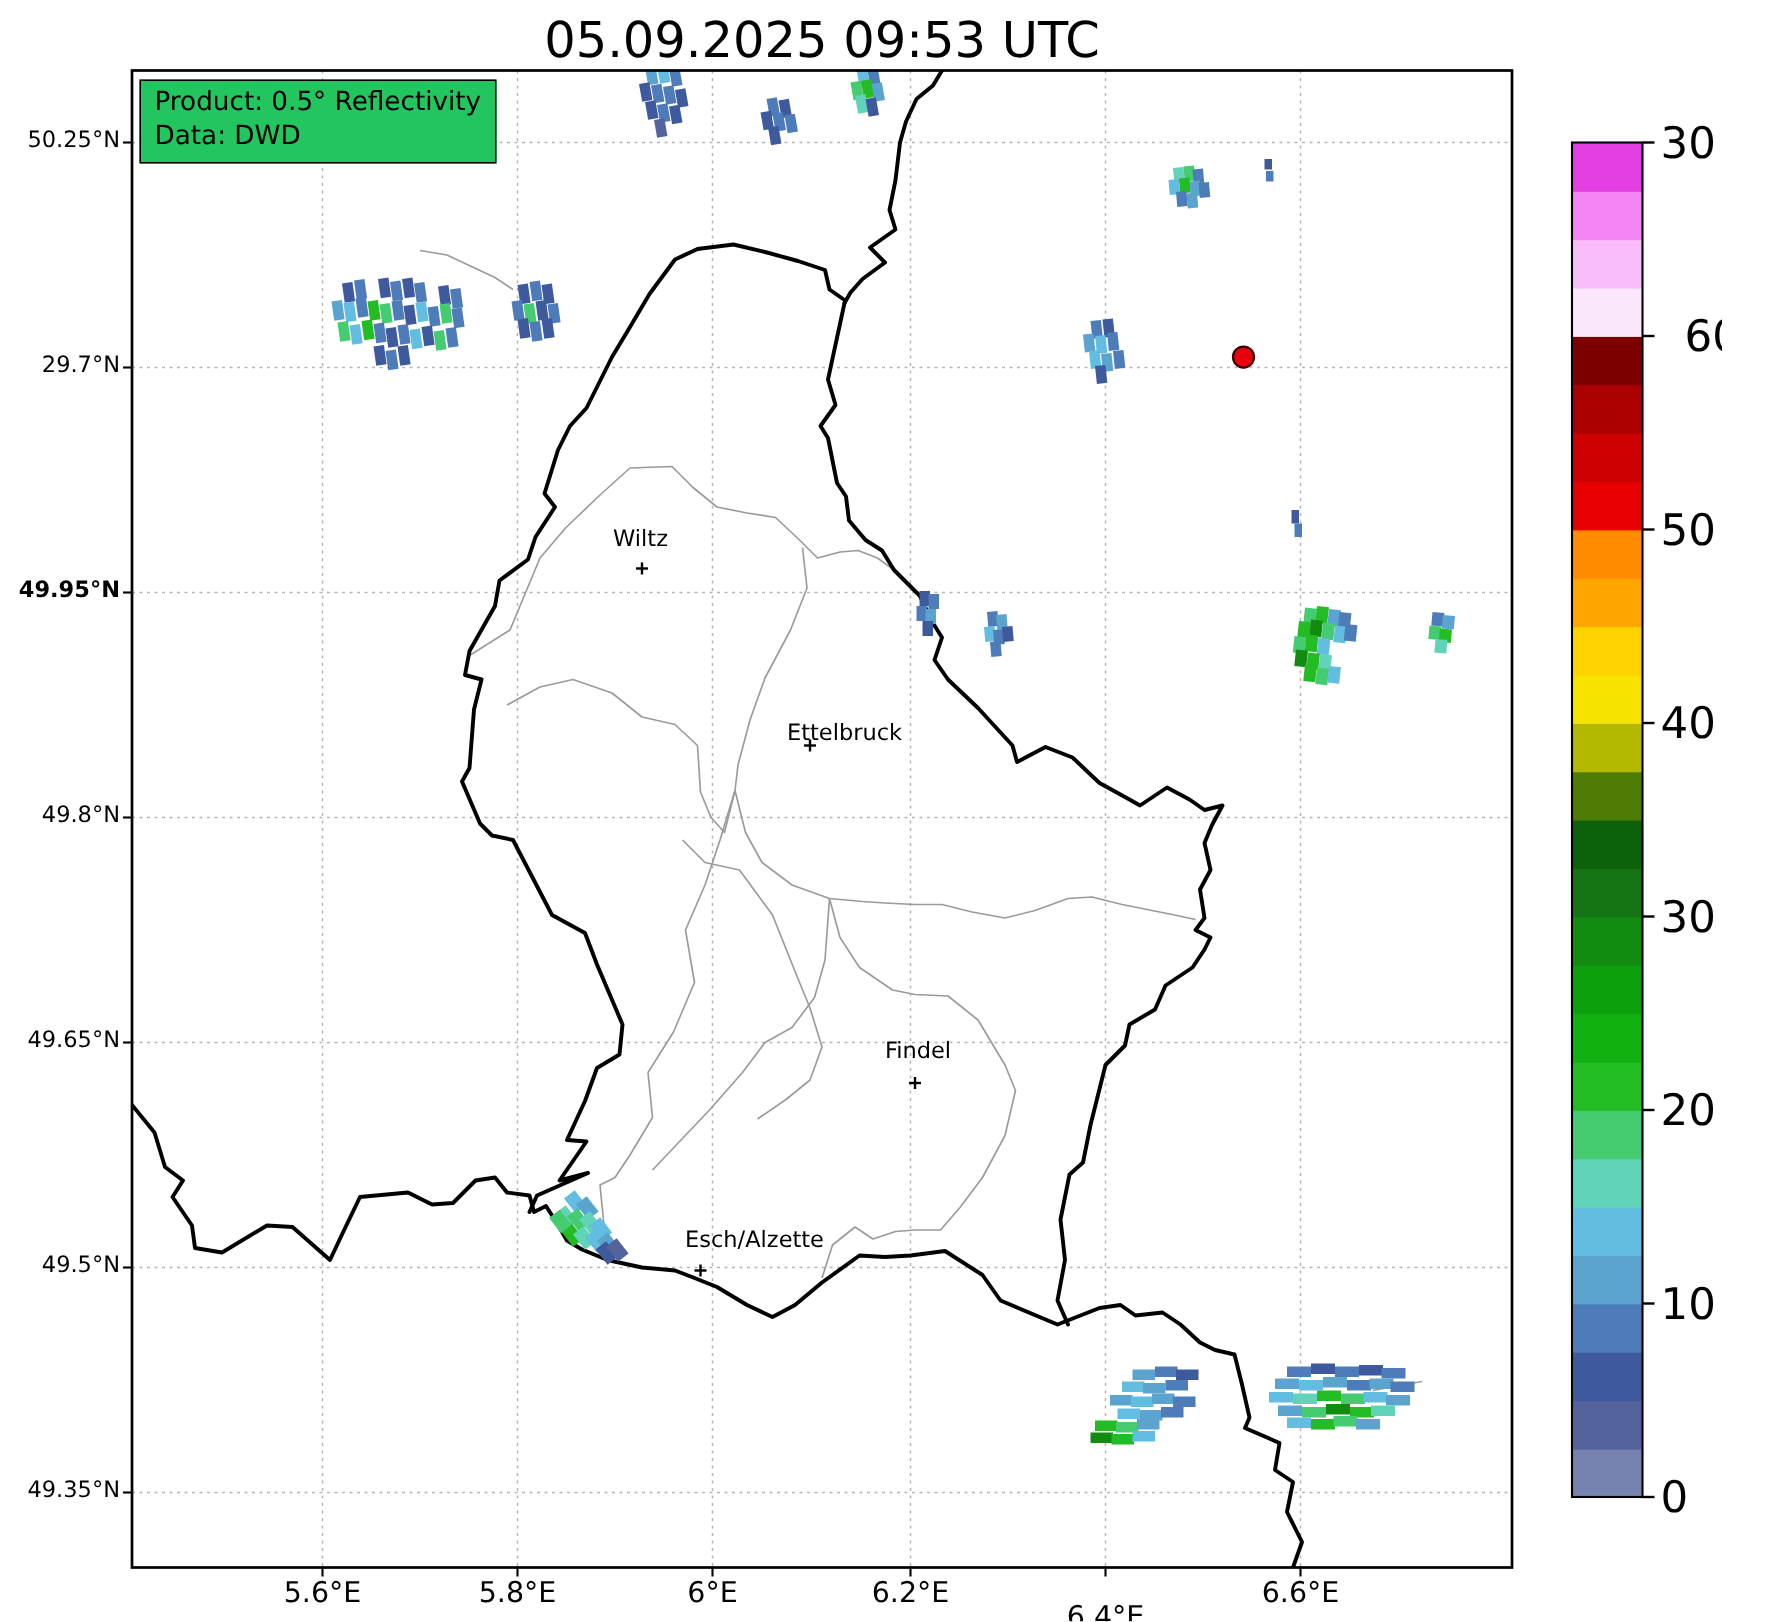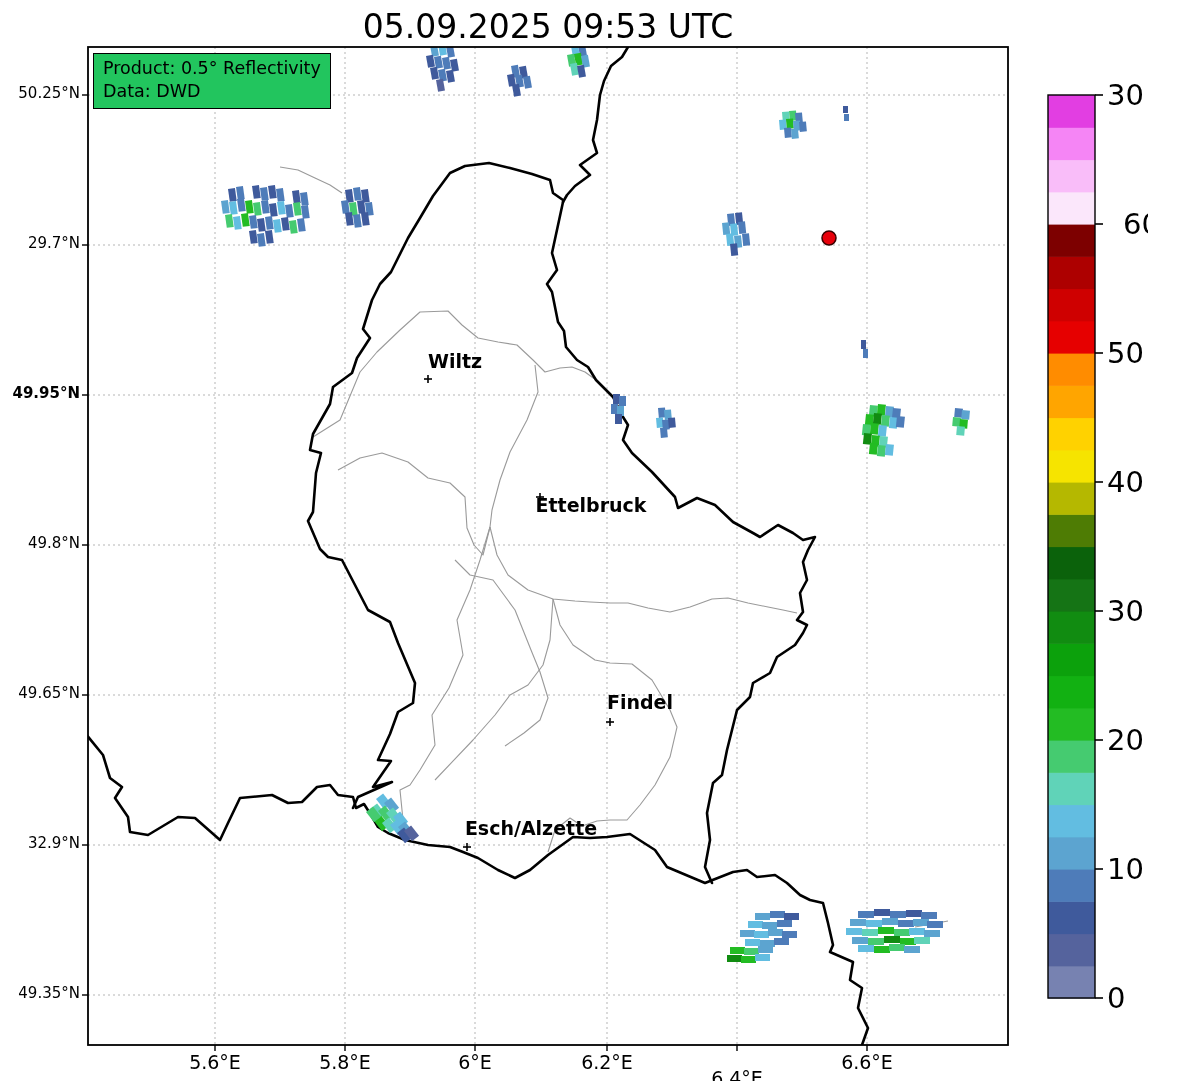--- a/index.html
+++ b/index.html
@@ -5,22 +5,22 @@
   html,body{margin:0;padding:0;background:#fff;}
   .fig{position:relative;width:1148px;height:1081px;background:#ffffff;
        font-family:"DejaVu Sans","Liberation Sans",sans-serif;color:#000;overflow:hidden;}
   .fig svg{position:absolute;left:0;top:0;z-index:1;}
   .title{position:absolute;left:88px;top:7px;width:920px;text-align:center;
          font-size:33px;z-index:2;white-space:nowrap;}
   .legend{position:absolute;left:93px;top:53px;border:1.6px solid #000;background:#22c55e;
           padding:3px 9px 5px 9px;font-size:17.5px;line-height:23px;z-index:3;white-space:nowrap;}
   .ylab{position:absolute;left:0;width:80px;text-align:right;font-size:15px;z-index:2;white-space:nowrap;}
   .xlab{position:absolute;width:90px;text-align:center;top:1051px;font-size:19px;z-index:2;white-space:nowrap;}
-  .citylab{position:absolute;font-weight:bold;font-size:19px;transform:translateX(-50%);
-           z-index:2;white-space:nowrap;margin-left:28px;}
+  .citylab{position:absolute;font-weight:normal;font-size:15px;transform:translateX(-50%);
+           z-index:2;white-space:nowrap;}
   .cbticklab{position:absolute;left:1107px;font-size:29px;line-height:34px;z-index:2;white-space:nowrap;}
   .dbz{position:absolute;left:1118px;top:530px;width:84px;height:32px;line-height:32px;
        text-align:center;font-size:26px;transform:rotate(90deg);z-index:2;}
 </style>
 </head>
 <body>
 
 <div class="fig">
   <svg id="map-svg" width="1184" height="1081">
       <defs>
@@ -309,35 +309,35 @@
         <line x1="1095" y1="95" x2="1103" y2="95" stroke="#000" stroke-width="1.6"></line>
       </g>
     </svg>
   <div class="title">05.09.2025 09:53 UTC</div>
   <div class="legend">
     <div>Product: 0.5° Reflectivity</div>
     <div>Data: DWD</div>
   </div>
   <div id="labels">
       <div class="citylab" style="left: 427px; top: 350px;">Wiltz</div>
-      <div class="citylab" style="left: 563px; top: 494px;">Ettelbruck</div>
+      <div class="citylab" style="left: 563px; top: 479px;">Ettelbruck</div>
       <div class="citylab" style="left: 612px; top: 691px;">Findel</div>
       <div class="citylab" style="left: 503px; top: 817px;">Esch/Alzette</div>
       <div class="xlab" style="left: 170px;">5.6°E</div>
       <div class="xlab" style="left: 300px;">5.8°E</div>
       <div class="xlab" style="left: 430px;">6°E</div>
       <div class="xlab" style="left: 562px;">6.2°E</div>
       <div class="xlab" style="left: 692px; margin-top: 16px;">6.4°E</div>
       <div class="xlab" style="left: 822px;">6.6°E</div>
       <div class="ylab" style="top: 84px;">50.25°N</div>
       <div class="ylab" style="top: 234px;">29.7°N</div>
       <div class="ylab" style="top: 384px; font-weight: bold;">49.95°N</div>
       <div class="ylab" style="top: 534px;">49.8°N</div>
       <div class="ylab" style="top: 684px;">49.65°N</div>
-      <div class="ylab" style="top: 834px;">32.9°N</div>
+      <div class="ylab" style="top: 834px;">49.5°N</div>
       <div class="ylab" style="top: 984px;">49.35°N</div>
       <div class="cbticklab" style="top: 981px;">0</div>
       <div class="cbticklab" style="top: 852px;">10</div>
       <div class="cbticklab" style="top: 723px;">20</div>
       <div class="cbticklab" style="top: 594px;">30</div>
       <div class="cbticklab" style="top: 465px;">40</div>
       <div class="cbticklab" style="top: 336px;">50</div>
       <div class="cbticklab" style="top: 207px; margin-left: 16px;">60</div>
       <div class="cbticklab" style="top: 78px;">30</div>
     </div>

